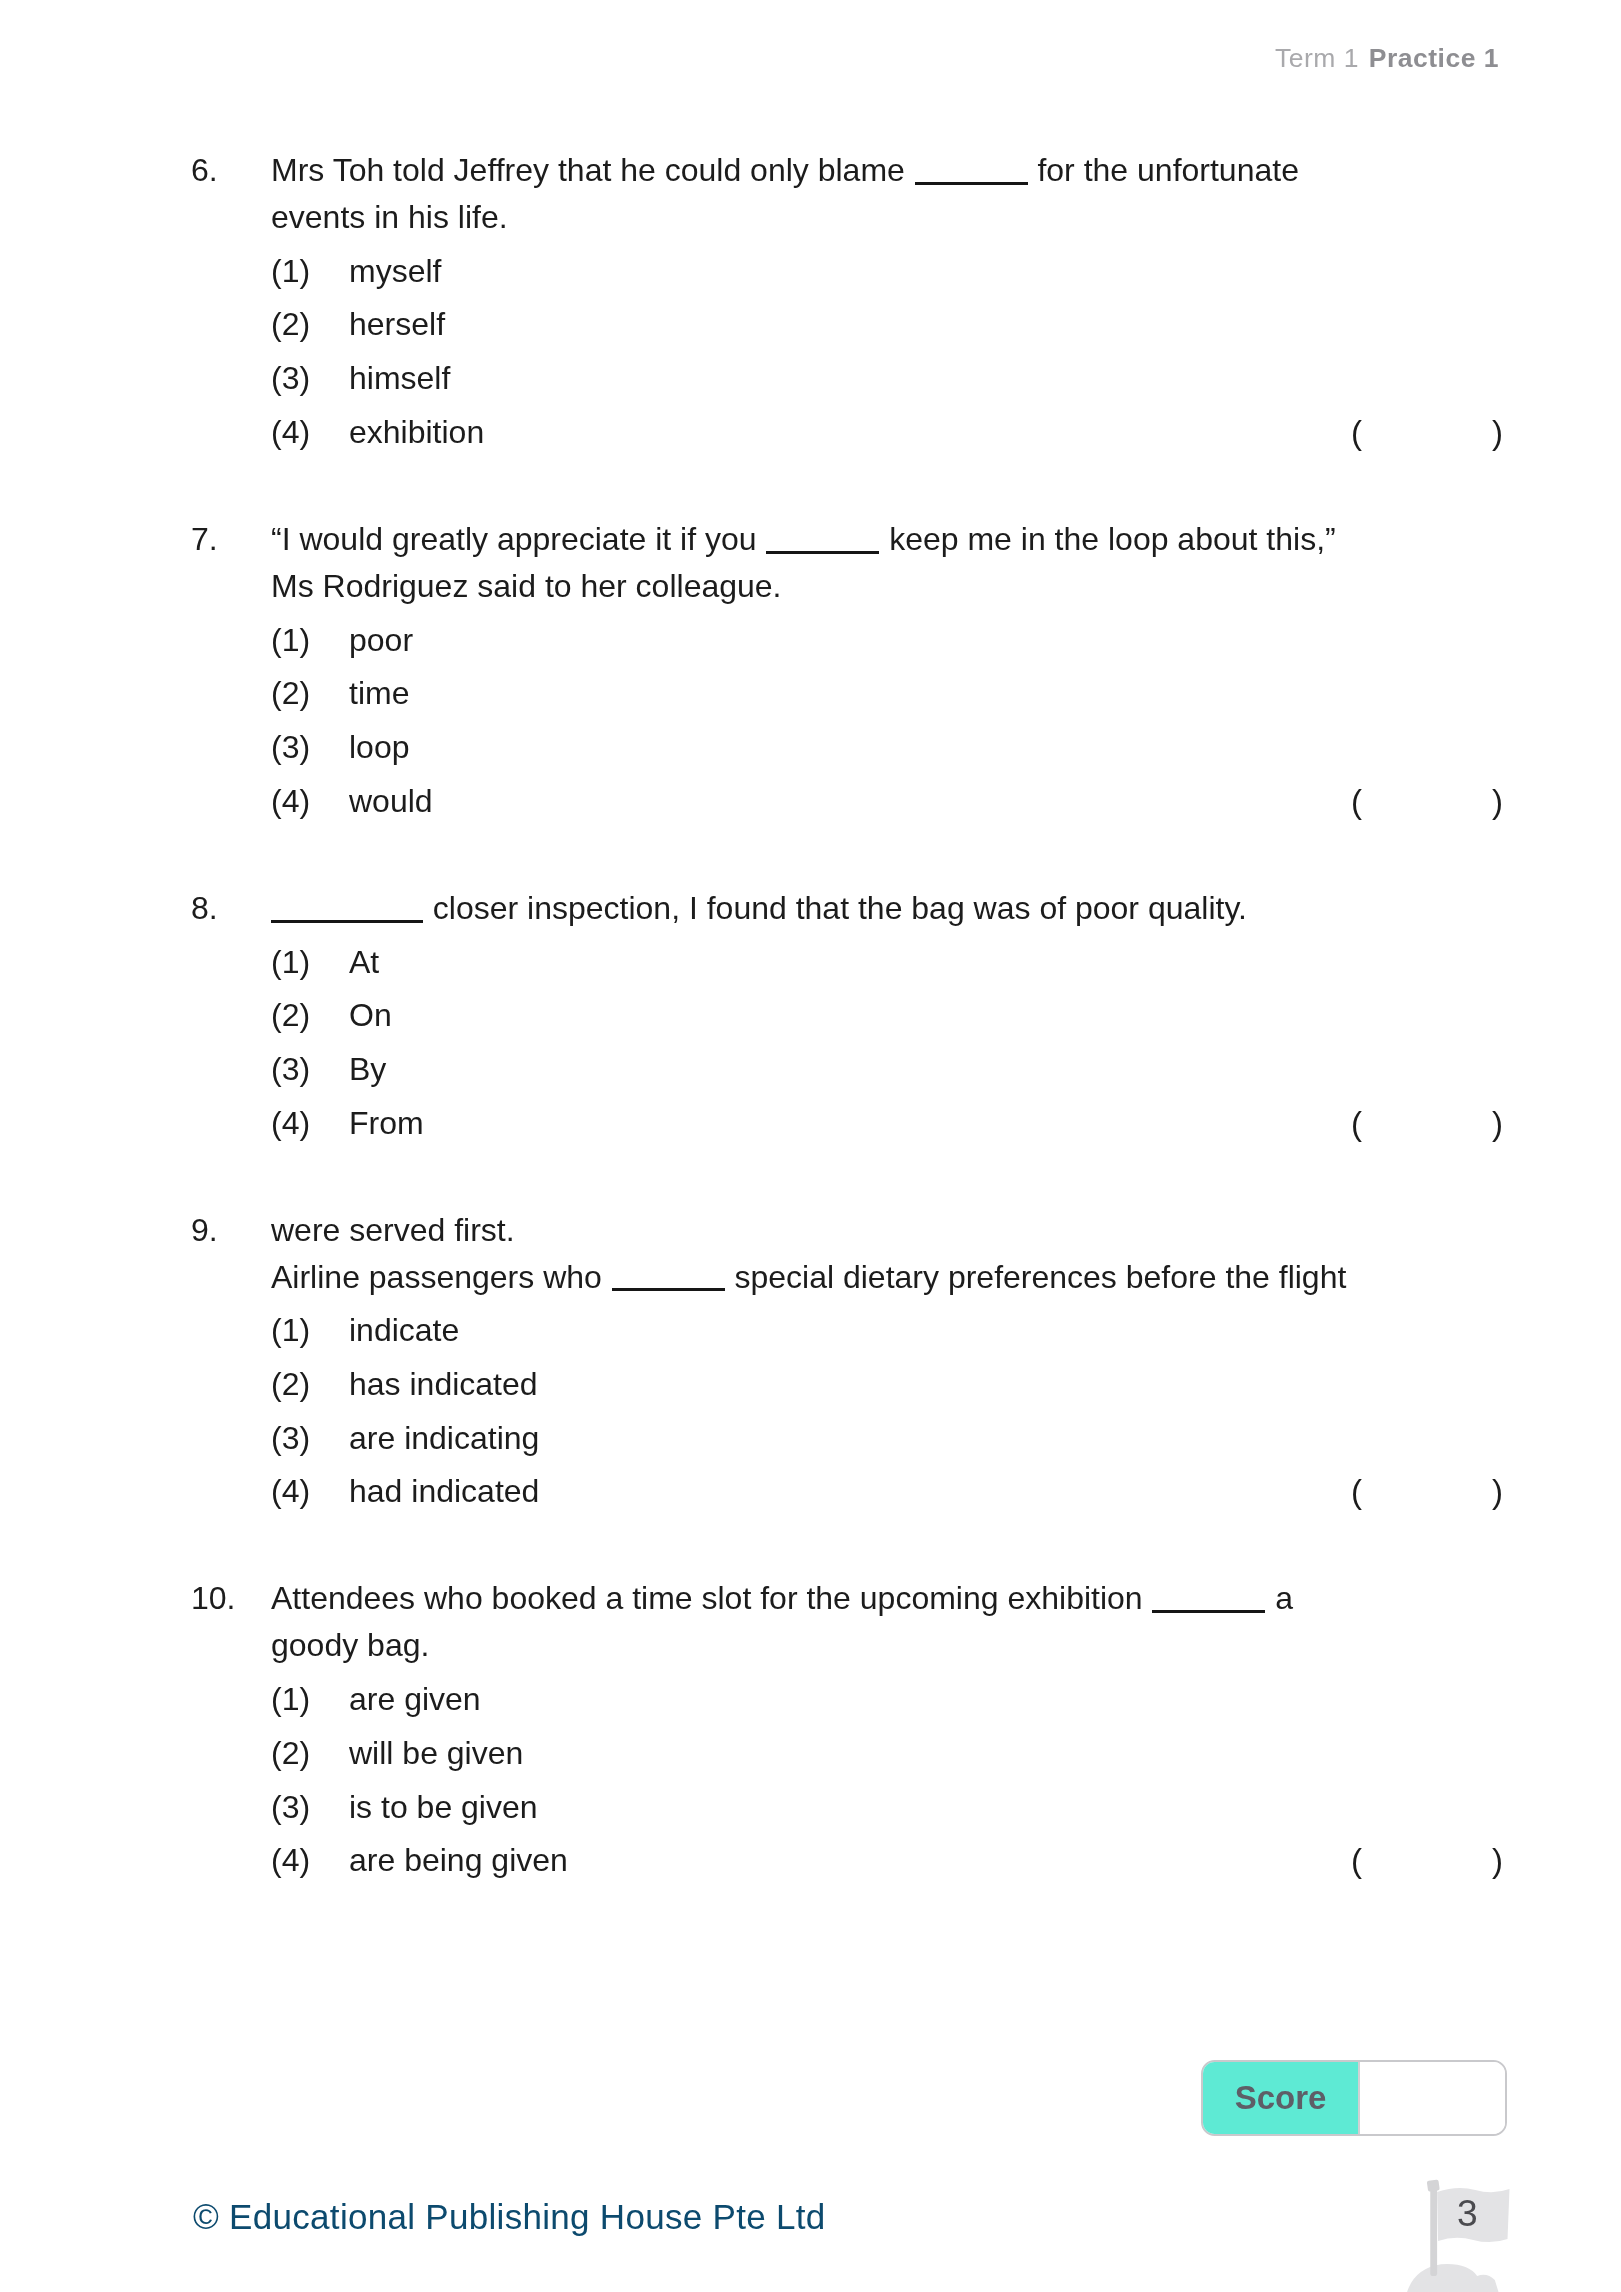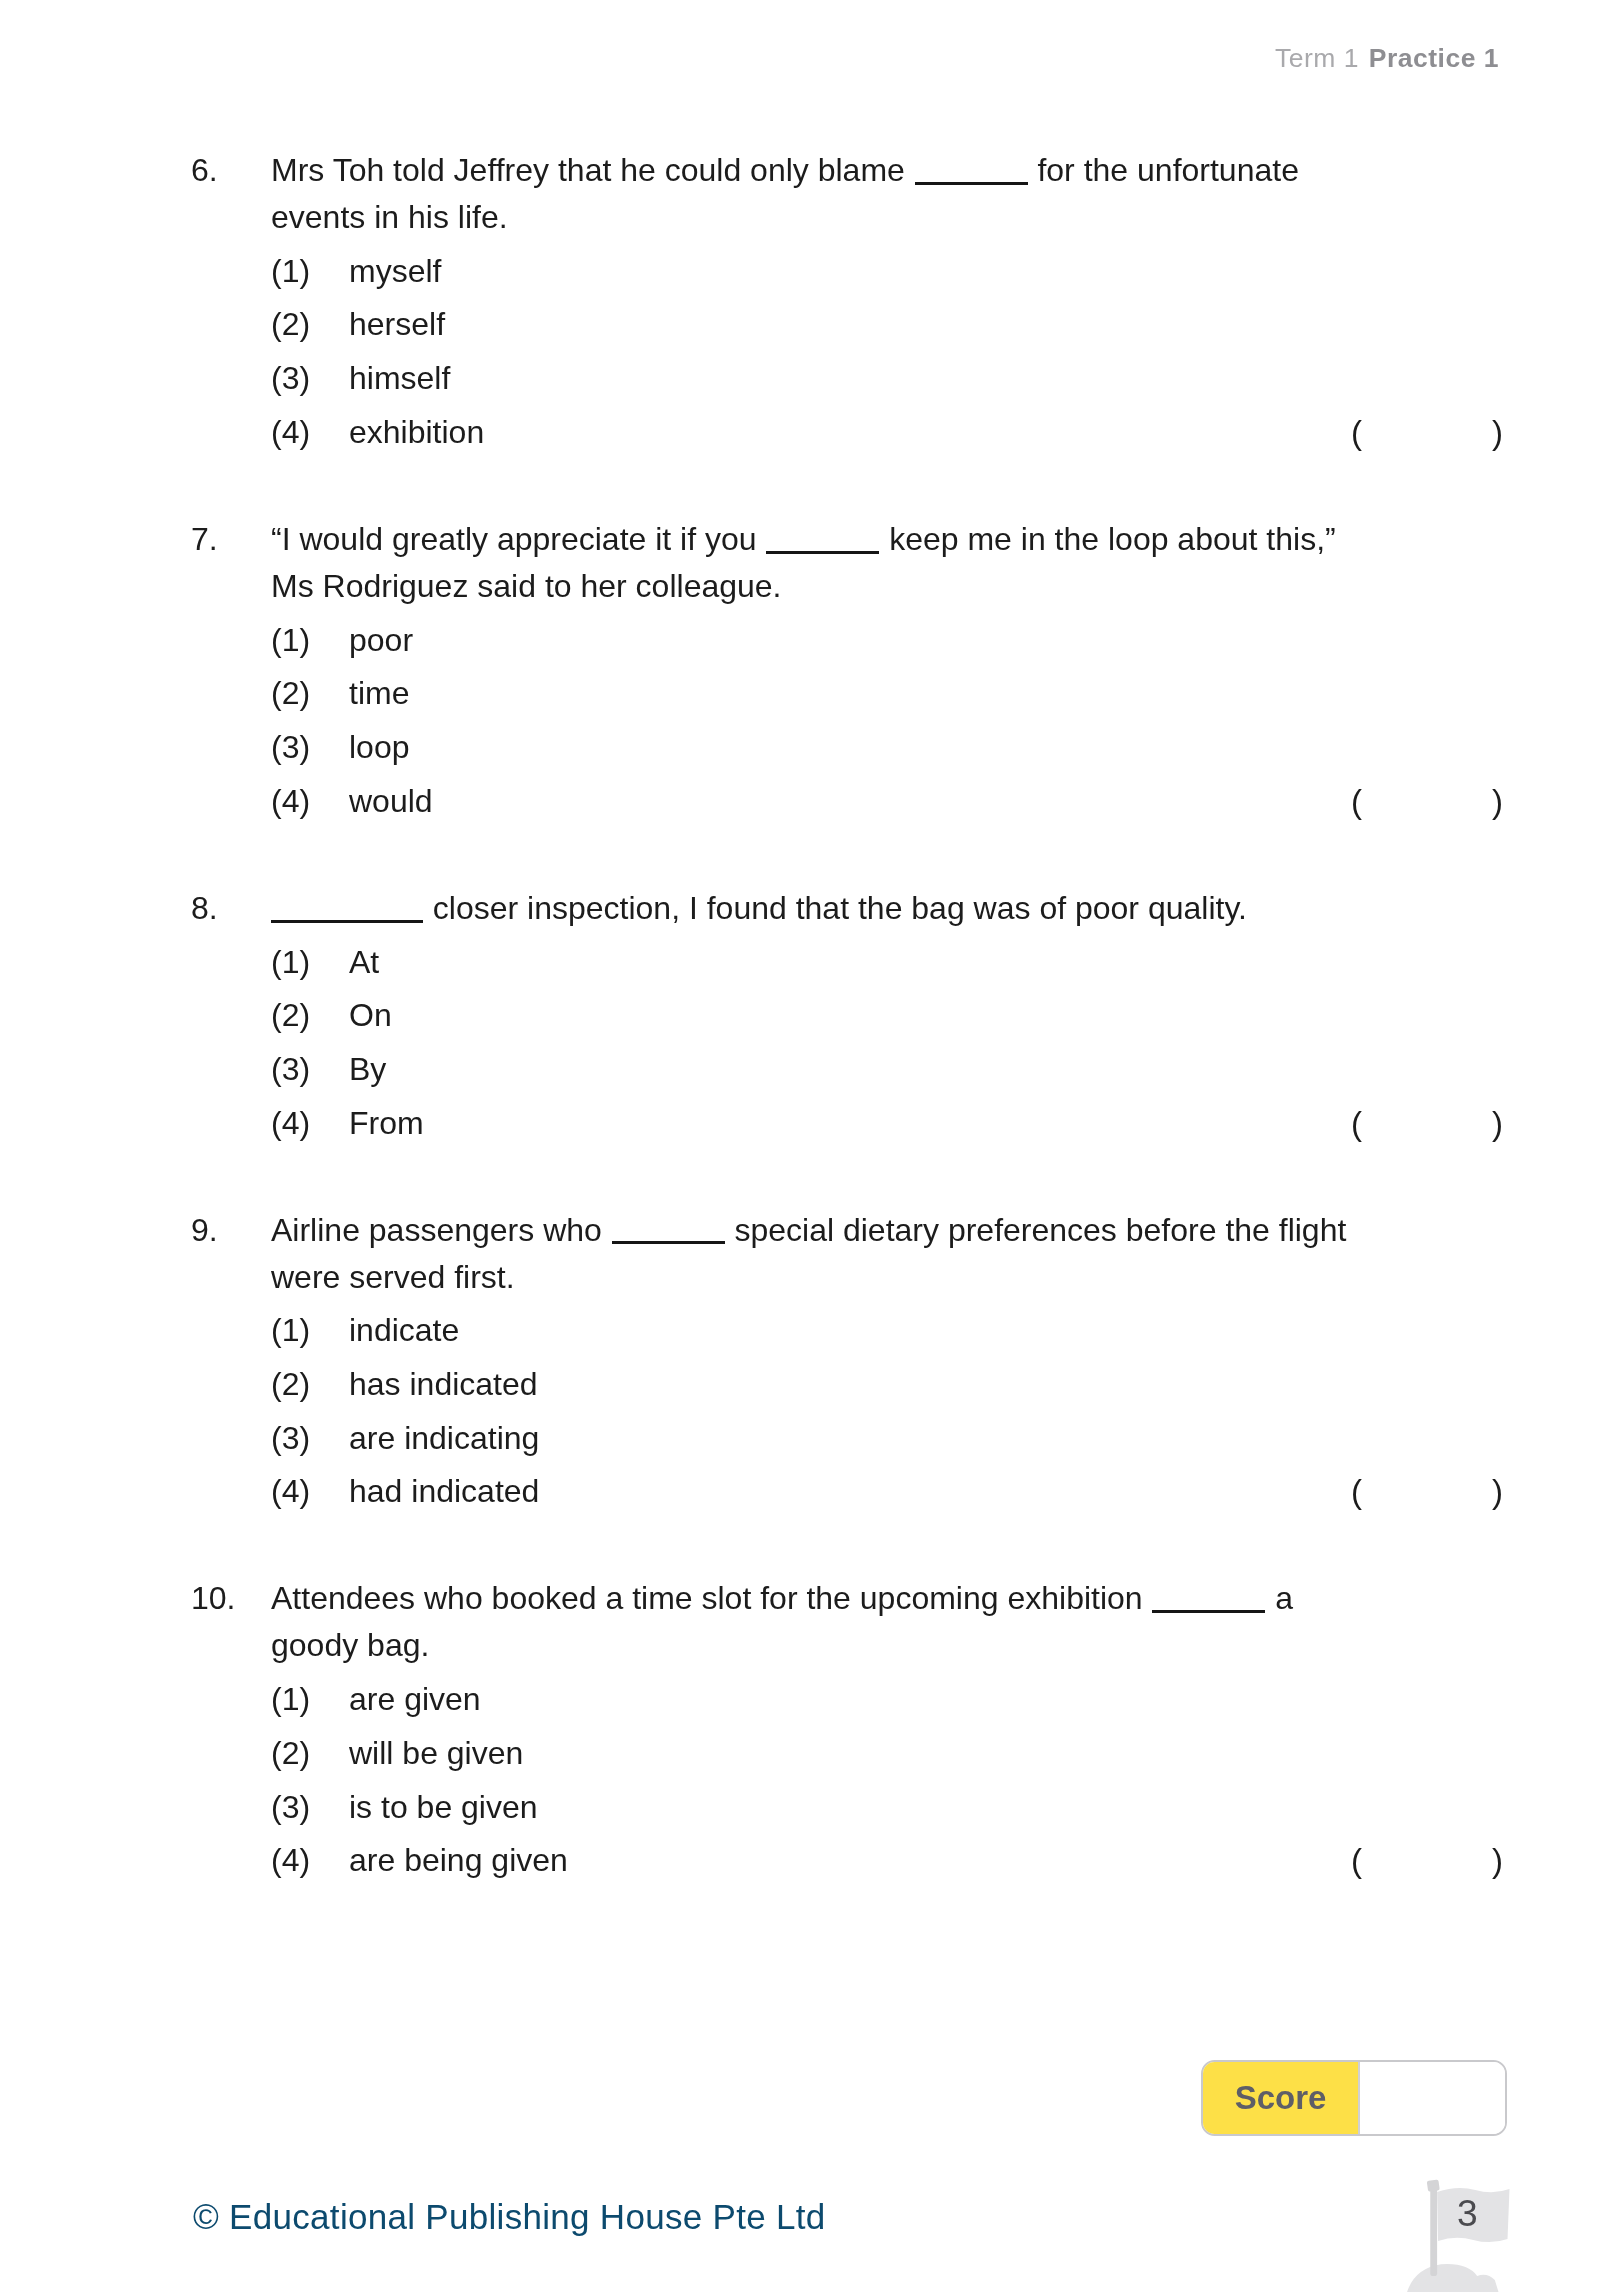--- a/index.html
+++ b/index.html
@@ -58,21 +58,21 @@
     position:absolute; left:1201px; top:2060px;
     width:306px; height:76px;
     border:2.9px solid #c9c9cc;
     border-radius:13.7px;
     overflow:hidden;
     display:flex;
     background:#ffffff;
   }
   .score-label {
     width:155px; flex:0 0 155px;
-    background:#fde047;
+    background:#5eead4;
     color:#5e5e67;
     font-weight:bold; font-size:33px;
     display:flex; align-items:center; justify-content:center;
   }
   .score-value { flex:1; background:#ffffff; border-left:2px solid #d0d0d3; }
 
   .footer-copyright {
     position:absolute; left:193px; top:2197px;
     font-size:35px; color:#0c4a6e;
     letter-spacing:0.3px;
@@ -178,22 +178,22 @@
                 <span>)</span>
               </span>
           </div>
         </div>
       </div>
     </div>
 
     <div class="question">
       <div class="qnum">9.</div>
       <div class="qbody">
+        <div class="stem-line">were served first.</div>
         <div class="stem-line"><span>Airline passengers who</span><span class="blank"></span><span>special dietary preferences before the flight</span></div>
-        <div class="stem-line">were served first.</div>
         <div class="options">
           <div class="option-row">
               <span class="optnum">(1)</span>
               <span class="opttext">indicate</span>
             </div>
           <div class="option-row">
               <span class="optnum">(2)</span>
               <span class="opttext">has indicated</span>
             </div>
           <div class="option-row">

